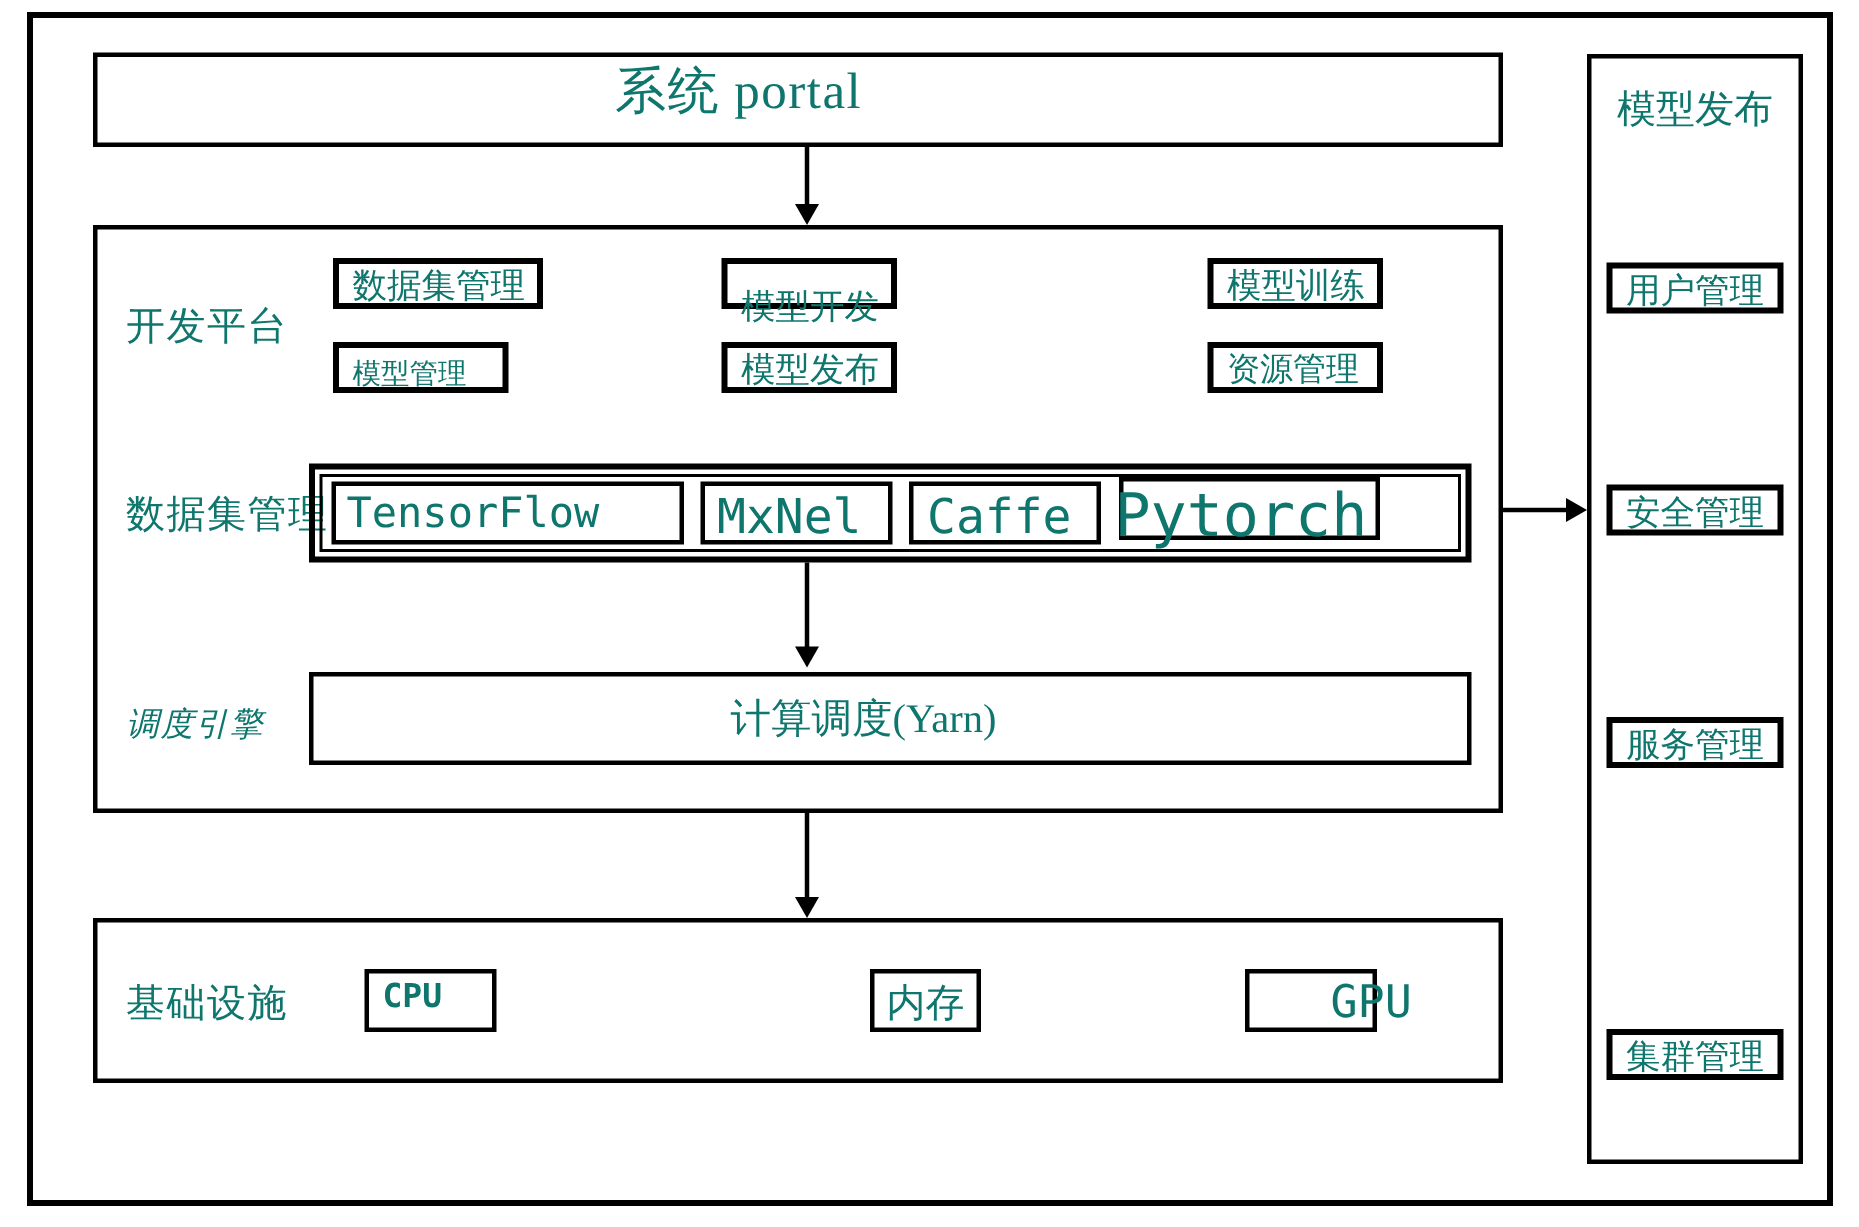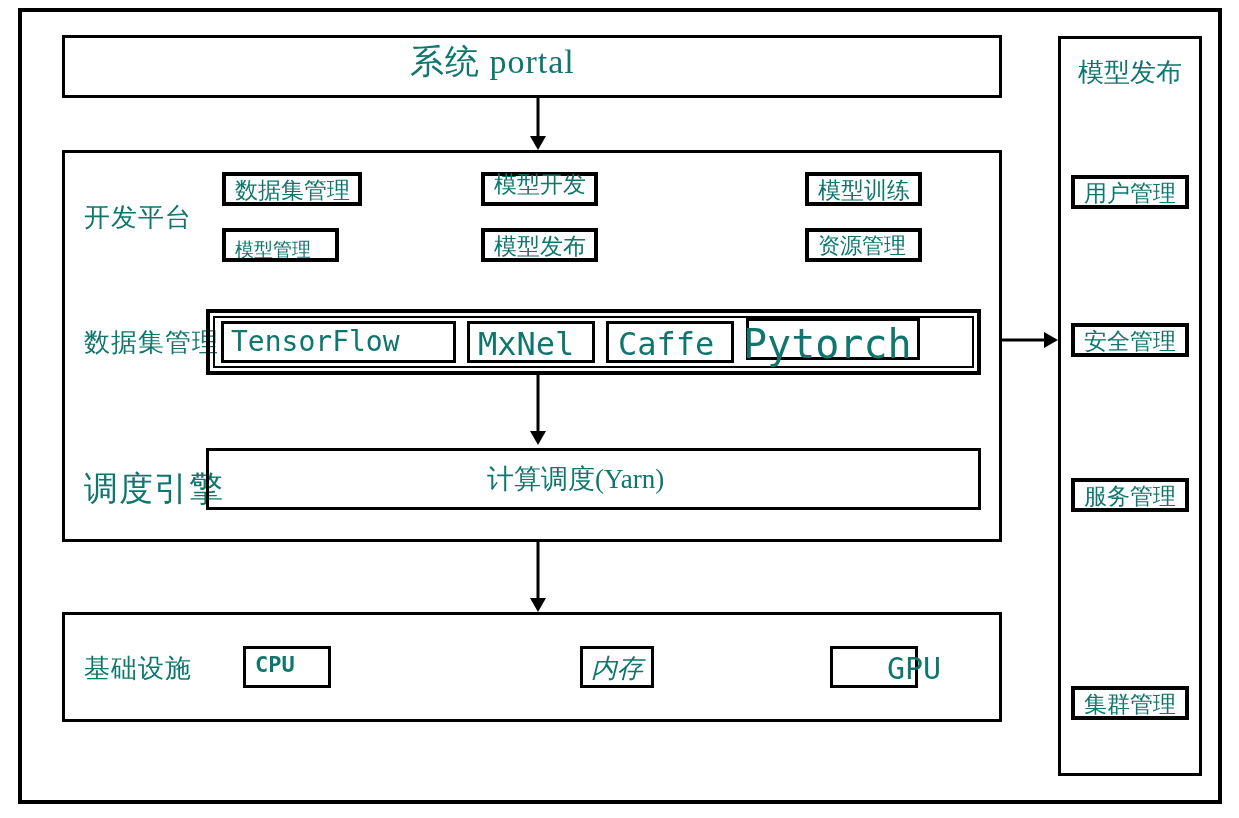--- a/index.html
+++ b/index.html
@@ -61,21 +61,21 @@
   </svg>
 
   <div class="box" style="left:40px; top:138px; width:940px; height:392px;"></div>
 
   <div class="txt" style="left:62px; top:193px; font-size:26px; letter-spacing:1px;">开发平台</div>
 
   <div class="thick-box" style="left:200px; top:160px; width:140px; height:34px;"></div>
   <div class="txt" style="left:213px; top:167px; font-size:23px;">数据集管理</div>
 
   <div class="thick-box" style="left:459px; top:160px; width:117px; height:34px;"></div>
-  <div class="txt" style="left:472px; top:161px; font-size:23px;text-align:center;">模型开发</div>
+  <div class="txt" style="left:472px; top:181px; font-size:23px;text-align:center;">模型开发</div>
 
   <div class="thick-box" style="left:783px; top:160px; width:117px; height:34px;"></div>
   <div class="txt" style="left:796px; top:167px; font-size:23px;">模型训练</div>
 
   <div class="thick-box" style="left:200px; top:216px; width:117px; height:34px;"></div>
   <div class="txt" style="left:213px; top:228px; font-size:19px;">模型管理</div>
 
   <div class="thick-box" style="left:459px; top:216px; width:117px; height:34px;"></div>
   <div class="txt" style="left:472px; top:223px; font-size:23px;">模型发布</div>
 
@@ -98,21 +98,21 @@
   <div class="txt" style="left:596px; top:316px; font-size:32px; font-family:monospace;text-align:right;">Caffe</div>
 
   <div class="box" style="left:724px; top:306px; width:174px; height:42px;"></div>
   <div class="txt" style="left:721px; top:312px; font-size:40px; font-family:monospace;">Pytorch</div>
 
   <svg class="arrow" style="left:506px; top:363px;" width="20" height="70">
     <line x1="10" y1="0" x2="10" y2="58" stroke="#000" stroke-width="3"></line>
     <polygon points="10,70 2,56 18,56" fill="#000"></polygon>
   </svg>
 
-  <div class="txt" style="left:62px; top:460px; font-size:34px; letter-spacing:1px;">调度引擎</div>
+  <div class="txt" style="left:62px; top:460px; font-size:22px; letter-spacing:1px;font-style:italic;">调度引擎</div>
 
   <div class="box" style="left:184px; top:436px; width:775px; height:62px;"></div>
   <div class="txt" style="left:465px; top:454px; font-size:27px;">计算调度(Yarn)</div>
 
   <svg class="arrow" style="left:506px; top:530px;" width="20" height="70">
     <line x1="10" y1="0" x2="10" y2="58" stroke="#000" stroke-width="3"></line>
     <polygon points="10,70 2,56 18,56" fill="#000"></polygon>
   </svg>
 
   <svg class="arrow" style="left:980px; top:318px;" width="56" height="20">
@@ -120,21 +120,21 @@
     <polygon points="56,10 42,2 42,18" fill="#000"></polygon>
   </svg>
 
   <div class="box" style="left:40px; top:600px; width:940px; height:110px;"></div>
   <div class="txt" style="left:62px; top:644px; font-size:26px; letter-spacing:1px;">基础设施</div>
 
   <div class="box" style="left:221px; top:634px; width:88px; height:42px;"></div>
   <div class="txt" style="left:233px; top:642px; font-size:22px; font-family:monospace;font-weight:bold;">CPU</div>
 
   <div class="box" style="left:558px; top:634px; width:74px; height:42px;"></div>
-  <div class="txt" style="left:569px; top:644px; font-size:26px;font-style:italic;">内存</div>
+  <div class="txt" style="left:569px; top:644px; font-size:26px;">内存</div>
 
   <div class="box" style="left:808px; top:634px; width:88px; height:42px;"></div>
   <div class="txt" style="left:865px; top:642px; font-size:30px; font-family:monospace;">GPU</div>
 
   <div class="box" style="left:1036px; top:24px; width:144px; height:740px;"></div>
   <div class="txt" style="left:1056px; top:48px; font-size:26px;">模型发布</div>
 
   <div class="thick-box" style="left:1049px; top:163px; width:118px; height:34px;"></div>
   <div class="txt" style="left:1062px; top:170px; font-size:23px;">用户管理</div>
 

